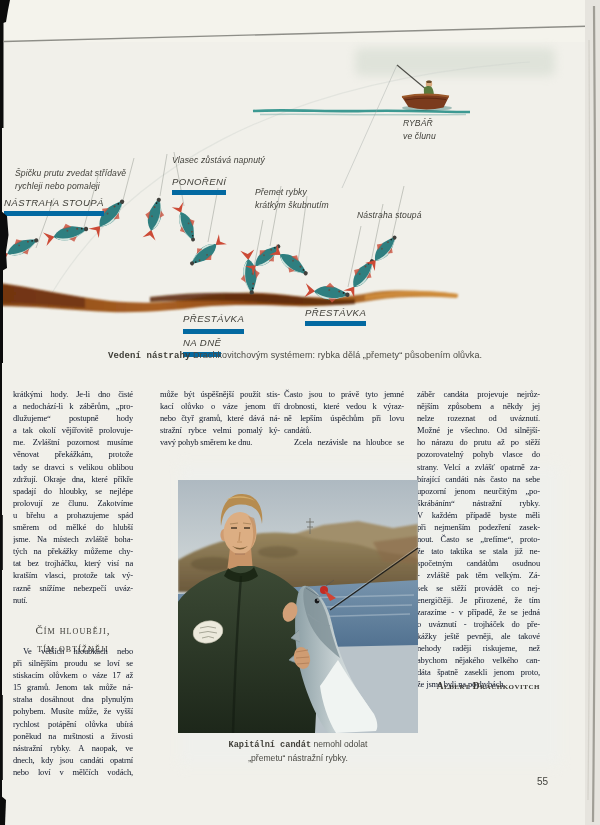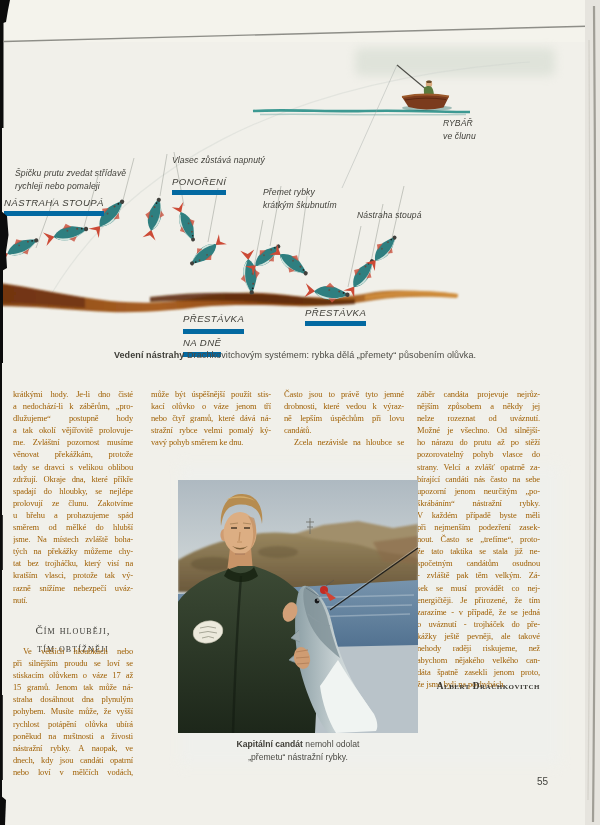--- a/index.html
+++ b/index.html
@@ -11,25 +11,25 @@
   .tone-cool{left:180px;top:465px;width:380px;height:300px;background:#eef0ee;opacity:.55;filter:blur(6px);}
   .tone-bleed{left:355px;top:48px;width:200px;height:28px;background:#bccabb;opacity:.33;filter:blur(5px);border-radius:6px;}
   
   .lbl{position:absolute;font-family:"Liberation Sans","DejaVu Sans",sans-serif;
        font-style:italic;font-size:8.6px;line-height:12.6px;color:#42413b;letter-spacing:.1px;white-space:nowrap;}
   .lbl .u{display:inline-block;border-bottom:5px solid #0369a1;padding-bottom:1.5px;}
   .lbl.caps{font-size:9.6px;letter-spacing:.4px;}
   
   .dcap{position:absolute;left:40px;top:350px;width:510px;text-align:center;
         font-family:"Liberation Sans","DejaVu Sans",sans-serif;font-size:9px;color:#4b4a44;letter-spacing:.1px;}
-  .dcap b,.pcap b{font-weight:700;color:#3f3e38;}
+  .dcap b,.pcap b{font-weight:700;color:#3f3e38;font-family:Liberation Mono, monospace;}
   .pcap{position:absolute;left:178px;top:738px;width:240px;text-align:center;
         font-family:"Liberation Sans","DejaVu Sans",sans-serif;font-size:8.6px;line-height:13px;color:#4b4a44;}
   
-  .col{position:absolute;color:#a16207;}
+  .col{position:absolute;color:#0f172a;}
   .ln{font-size:8.5px;line-height:12.1px;letter-spacing:-.15px;
       text-align:justify;text-align-last:justify;overflow:hidden;white-space:normal;}
   .ln.last{text-align-last:left;}
   .ln.ind{text-indent:10px;}
   .heading{position:absolute;width:120px;text-align:center;font-variant:small-caps;
            font-size:11px;line-height:17.5px;letter-spacing:1.1px;color:#393833;font-weight:500;margin-top:18px;}
   .author{position:absolute;width:123px;text-align:right;font-variant:small-caps;
           font-size:9.3px;letter-spacing:.5px;color:#3a3934;font-weight:600;}
   .pagenum{position:absolute;left:524px;top:776px;width:24px;text-align:right;
            font-family:"Liberation Sans","DejaVu Sans",sans-serif;font-size:10px;color:#44443f;}
@@ -122,28 +122,28 @@
   </div>
   <div class="lbl caps" style="left:4px;top:197px;">
     <span class="u">NÁSTRAHA STOUPÁ</span>
   </div>
   <div class="lbl" style="left:172px;top:154px;">
     <span>Vlasec zůstává napnutý</span>
   </div>
   <div class="lbl caps" style="left:172px;top:176px;">
     <span class="u">PONOŘENÍ</span>
   </div>
-  <div class="lbl" style="left:263px;top:186px;">
+  <div class="lbl" style="left:255px;top:186px;">
     <span>Přemet rybky</span><br>
     <span>krátkým škubnutím</span>
   </div>
   <div class="lbl" style="left:357px;top:209px;">
     <span>Nástraha stoupá</span>
   </div>
-  <div class="lbl" style="left:403px;top:117px;margin-left:40px;">
+  <div class="lbl" style="left:403px;top:117px;">
     <span>RYBÁŘ</span><br>
     <span>ve člunu</span>
   </div>
   <div class="lbl caps" style="left:183px;top:310px;line-height:17px;">
     <span class="u">PŘESTÁVKA</span><br>
     <span class="u">NA DNĚ</span>
   </div>
   <div class="lbl caps" style="left:305px;top:307px;">
     <span class="u">PŘESTÁVKA</span>
   </div>
@@ -184,21 +184,21 @@
       <div class="ln">stiskacím olůvkem o váze 17 až</div>
       <div class="ln">15 gramů. Jenom tak může ná-</div>
       <div class="ln">straha dosáhnout dna plynulým</div>
       <div class="ln">pohybem. Musíte může, že vyšší</div>
       <div class="ln">rychlost potápění olůvka ubírá</div>
       <div class="ln">poněkud na mrštnosti a živosti</div>
       <div class="ln">nástražní rybky. A naopak, ve</div>
       <div class="ln">dnech, kdy jsou candáti opatrní</div>
       <div class="ln">nebo loví v mělčích vodách,</div>
     </div>
-  <div class="col" style="left:151px;top:388px;width:120px;">
+  <div class="col" style="left:160px;top:388px;width:120px;">
 
   <div class="ln">může být úspěšnější použít stis-</div>
       <div class="ln">kací olůvko o váze jenom tří</div>
       <div class="ln">nebo čtyř gramů, které dává ná-</div>
       <div class="ln">stražní rybce velmi pomalý ký-</div>
       <div class="ln last">vavý pohyb směrem ke dnu.</div>
     </div>
   <div class="col" style="left:284px;top:388px;width:120px;">
 
   <div class="ln">Často jsou to právě tyto jemné</div>
@@ -218,21 +218,21 @@
       <div class="ln">strany. Velcí a zvlášť opatrně za-</div>
       <div class="ln">bírající candáti nás často na sebe</div>
       <div class="ln">upozorní jenom neurčitým „po-</div>
       <div class="ln">škrábáním“ nástražní rybky.</div>
       <div class="ln">V každém případě byste měli</div>
       <div class="ln">při nejmenším podezření zasek-</div>
       <div class="ln">nout. Často se „trefíme“, proto-</div>
       <div class="ln">že tato taktika se stala již ne-</div>
       <div class="ln">spočetným candátům osudnou</div>
       <div class="ln">- zvláště pak těm velkým. Zá-</div>
-      <div class="ln">sek se musí provádět co nej-</div>
+      <div class="ln">sek se stěží provádět co nej-</div>
       <div class="ln">energičtěji. Je přirozené, že tím</div>
       <div class="ln">zarazíme - v případě, že se jedná</div>
       <div class="ln">o uváznutí - trojháček do pře-</div>
       <div class="ln">kážky ještě pevněji, ale takové</div>
       <div class="ln">nehody raději riskujeme, než</div>
       <div class="ln">abychom nějakého velkého can-</div>
       <div class="ln">dáta špatně zasekli jenom proto,</div>
       <div class="ln last">že jsme byli na pochybách.</div>
     </div>
   <div class="author" style="left:417px;top:681px;">Albert Drachkovitch</div>

